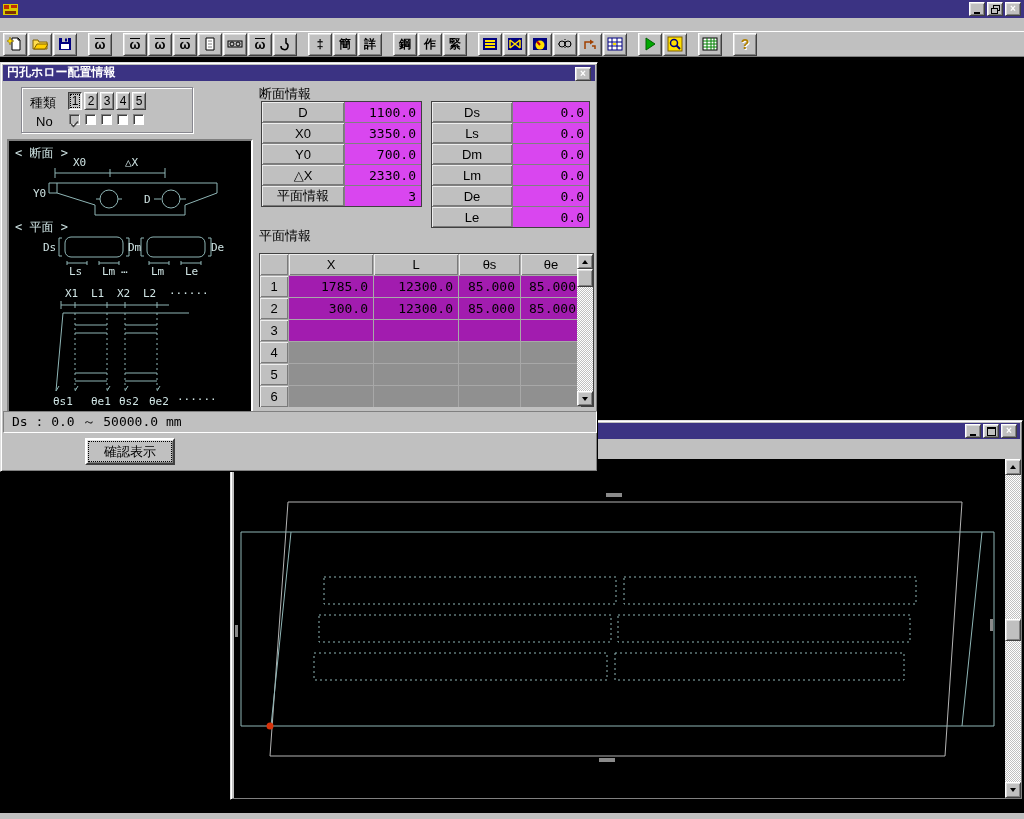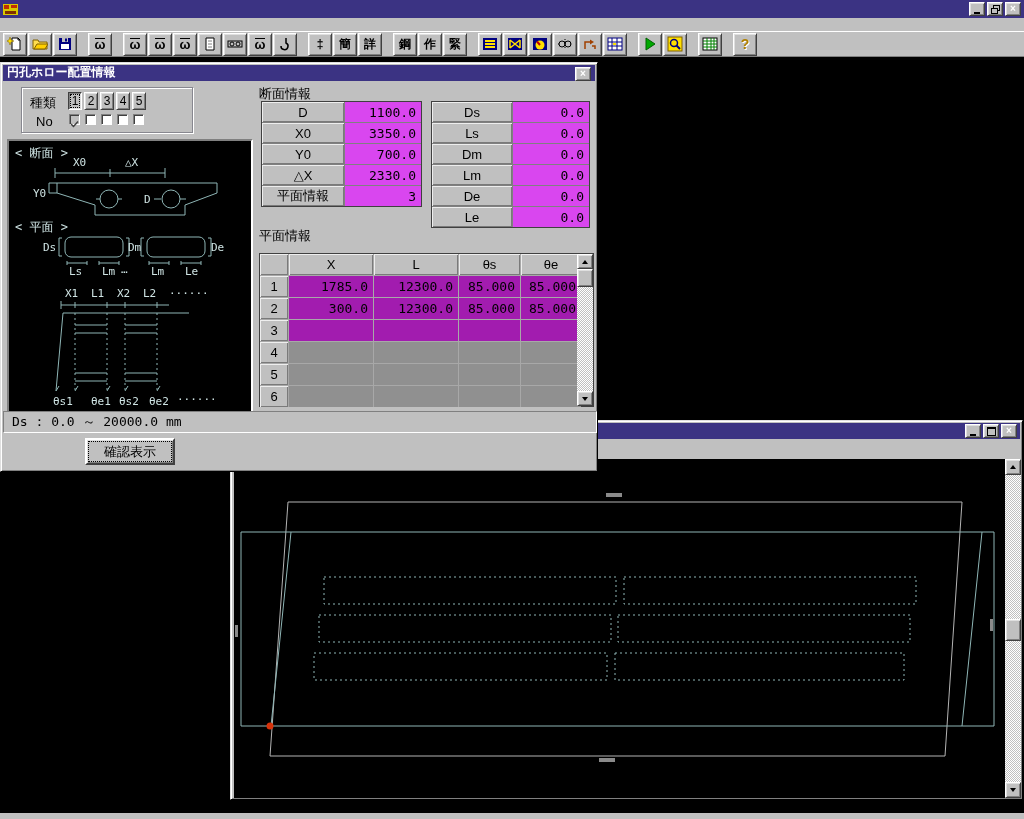--- a/index.html
+++ b/index.html
@@ -434,21 +434,21 @@
         <span class="btn3d sb-btn" style="top:0;">
             <span class="arr-up"></span>
           </span>
         <span class="btn3d sb-thumb" style="top:15px; height:18px;"></span>
         <span class="btn3d sb-btn" style="bottom:0;">
             <span class="arr-dn"></span>
           </span>
       </div>
     </div>
 
-    <div class="status">Ds : 0.0 ～ 20000.0 mm</div>
+    <div class="status">Ds : 0.0 ～ 50000.0 mm</div>
     <button class="btn3d confirm" style="font-family:'Liberation Sans',sans-serif;">確認表示</button>
   </div>
 
   <div class="viewer raised">
     <div class="v-title">
       <svg width="14" height="12">
         <rect x="0" y="1" width="13" height="10" fill="#d8c800"></rect>
         <rect x="1" y="2" width="5" height="3" fill="#c03000"></rect>
         <rect x="7" y="2" width="5" height="3" fill="#c03000"></rect>
         <rect x="2" y="7" width="9" height="3" fill="#803000"></rect>

